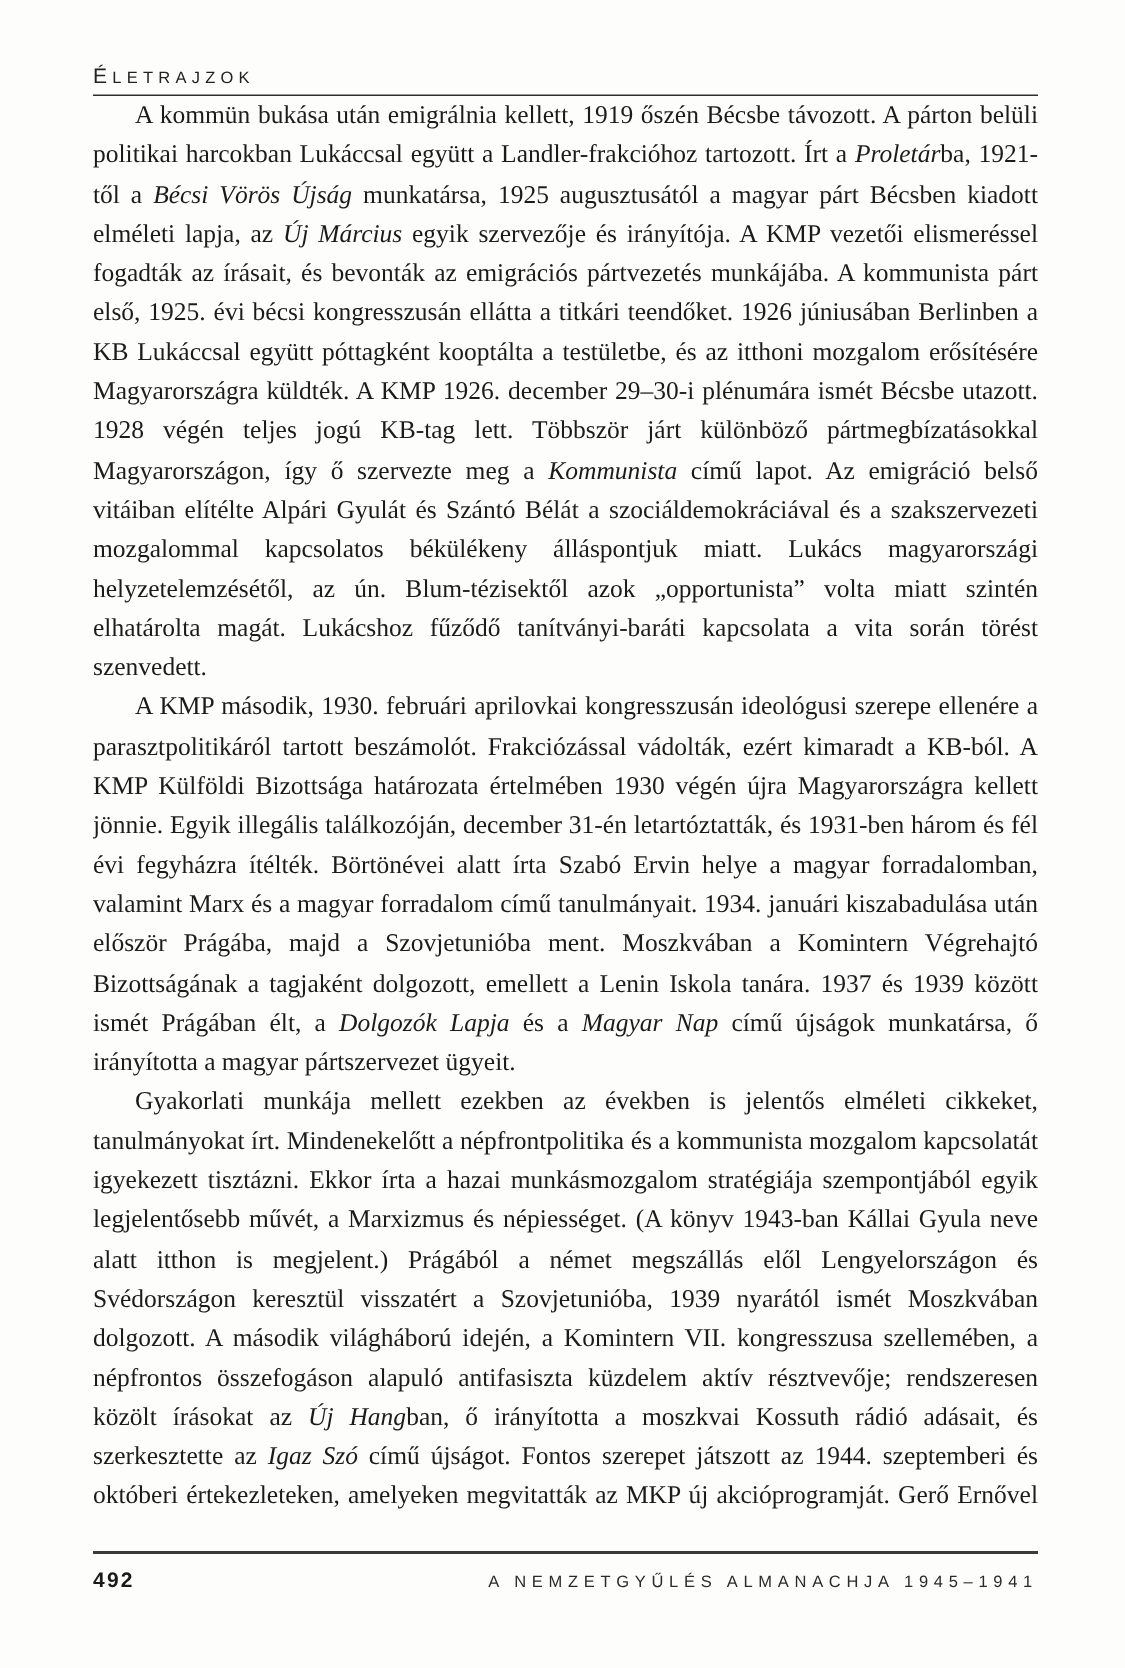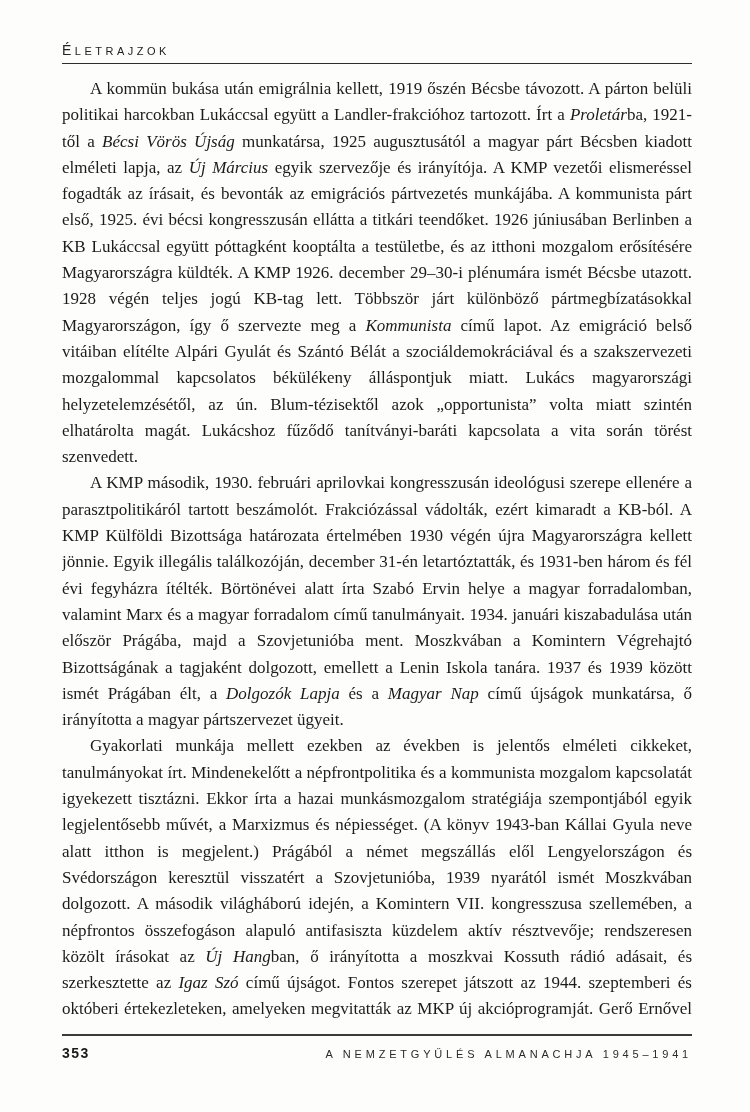--- a/index.html
+++ b/index.html
@@ -31,21 +31,20 @@
   .header-title::first-letter {
     font-size: 14px;
   }
   .header-rule {
     border: 0;
     border-top: 1.6px solid #2e2e2e;
     margin: 5px 0 0 0;
   }
   
   .body-text {
-    margin-top: 12px;
     max-height: 952px;
     overflow: hidden;
   }
   .body-text p {
     margin: 0;
     font-size: 17px;
     line-height: 26.3px;
     text-align: justify;
     text-indent: 28px;
     hyphens: auto;
@@ -98,18 +97,18 @@
 
   <div class="body-text" id="paragraphs">
       <p><span>A kommün bukása után emigrálnia kellett, 1919 őszén Bécsbe távozott. A párton belüli politikai harcokban Lukáccsal együtt a Landler-frakcióhoz tartozott. Írt a </span><span class="em">Proletár</span><span>ba, 1921-től a </span><span class="em">Bécsi Vörös Újság</span><span> munkatársa, 1925 augusztusától a magyar párt Bécsben kiadott elméleti lapja, az </span><span class="em">Új Március</span><span> egyik szervezője és irányítója. A KMP vezetői elismeréssel fogadták az írásait, és bevonták az emigrációs pártvezetés munkájába. A kommunista párt első, 1925. évi bécsi kongresszusán ellátta a titkári teendőket. 1926 júniusában Berlinben a KB Lukáccsal együtt póttagként kooptálta a testületbe, és az itthoni mozgalom erősítésére Magyarországra küldték. A KMP 1926. december 29–30-i plénumára ismét Bécsbe utazott. 1928 végén teljes jogú KB-tag lett. Többször járt különböző pártmegbízatásokkal Magyarországon, így ő szervezte meg a </span><span class="em">Kommunista</span><span> című lapot. Az emigráció belső vitáiban elítélte Alpári Gyulát és Szántó Bélát a szociáldemokráciával és a szakszervezeti mozgalommal kapcsolatos békülékeny álláspontjuk miatt. Lukács magyarországi helyzetelemzésétől, az ún. Blum-tézisektől azok „opportunista” volta miatt szintén elhatárolta magát. Lukácshoz fűződő tanítványi-baráti kapcsolata a vita során törést szenvedett.</span></p>
       <p><span>A KMP második, 1930. februári aprilovkai kongresszusán ideológusi szerepe ellenére a parasztpolitikáról tartott beszámolót. Frakciózással vádolták, ezért kimaradt a KB-ból. A KMP Külföldi Bizottsága határozata értelmében 1930 végén újra Magyarországra kellett jönnie. Egyik illegális találkozóján, december 31-én letartóztatták, és 1931-ben három és fél évi fegyházra ítélték. Börtönévei alatt írta Szabó Ervin helye a magyar forradalomban, valamint Marx és a magyar forradalom című tanulmányait. 1934. januári kiszabadulása után először Prágába, majd a Szovjetunióba ment. Moszkvában a Komintern Végrehajtó Bizottságának a tagjaként dolgozott, emellett a Lenin Iskola tanára. 1937 és 1939 között ismét Prágában élt, a </span><span class="em">Dolgozók Lapja</span><span> és a </span><span class="em">Magyar Nap</span><span> című újságok munkatársa, ő irányította a magyar pártszervezet ügyeit.</span></p>
       <p><span>Gyakorlati munkája mellett ezekben az években is jelentős elméleti cikkeket, tanulmányokat írt. Mindenekelőtt a népfrontpolitika és a kommunista mozgalom kapcsolatát igyekezett tisztázni. Ekkor írta a hazai munkásmozgalom stratégiája szempontjából egyik legjelentősebb művét, a Marxizmus és népiességet. (A könyv 1943-ban Kállai Gyula neve alatt itthon is megjelent.) Prágából a német megszállás elől Lengyelországon és Svédországon keresztül visszatért a Szovjetunióba, 1939 nyarától ismét Moszkvában dolgozott. A második világháború idején, a Komintern VII. kongresszusa szellemében, a népfrontos összefogáson alapuló antifasiszta küzdelem aktív résztvevője; rendszeresen közölt írásokat az </span><span class="em">Új Hang</span><span>ban, ő irányította a moszkvai Kossuth rádió adásait, és szerkesztette az </span><span class="em">Igaz Szó</span><span> című újságot. Fontos szerepet játszott az 1944. szeptemberi és októberi értekezleteken, amelyeken megvitatták az MKP új akcióprogramját. Gerő Ernővel együtt ők véglegesítették a pártprogramot.</span></p>
     </div>
 
   <div class="footer-block">
     <hr class="footer-rule">
     <div class="footer-row">
-      <span class="page-number">353</span>
+      <span class="page-number">492</span>
       <span class="running-title">A NEMZETGYŰLÉS ALMANACHJA 1945–1941</span>
     </div>
   </div>
 
 </div>
 
 </body></html>

